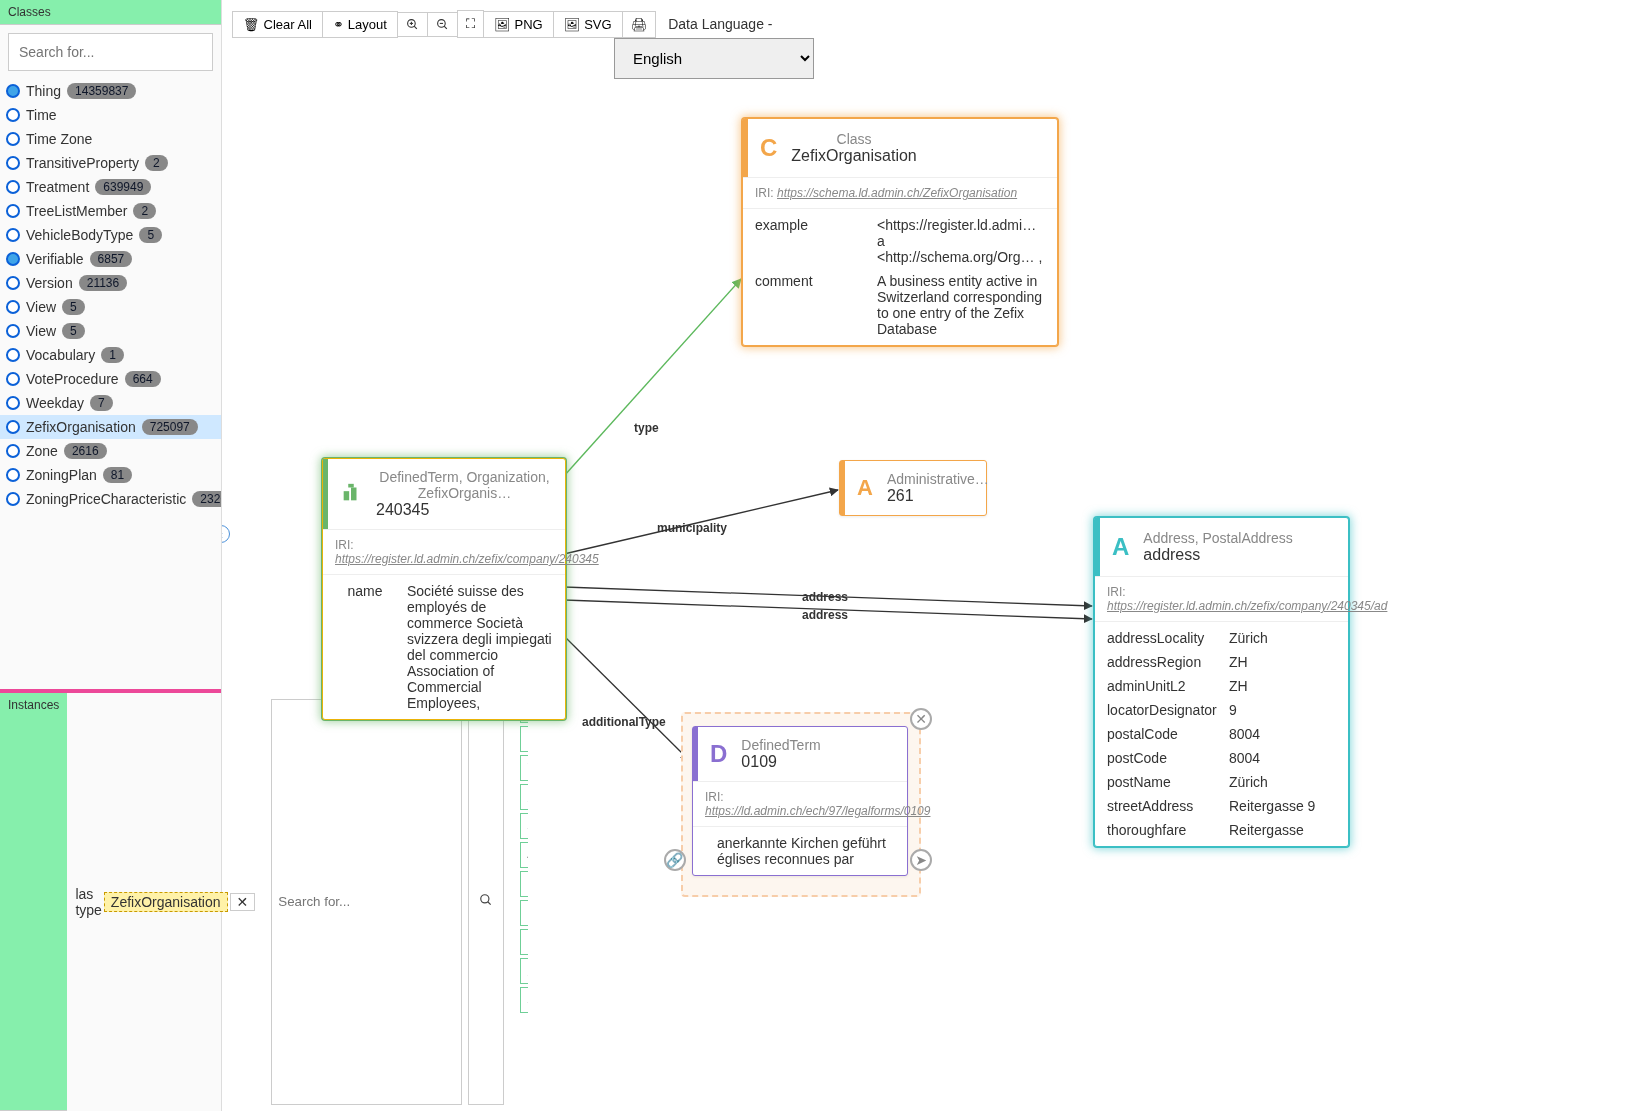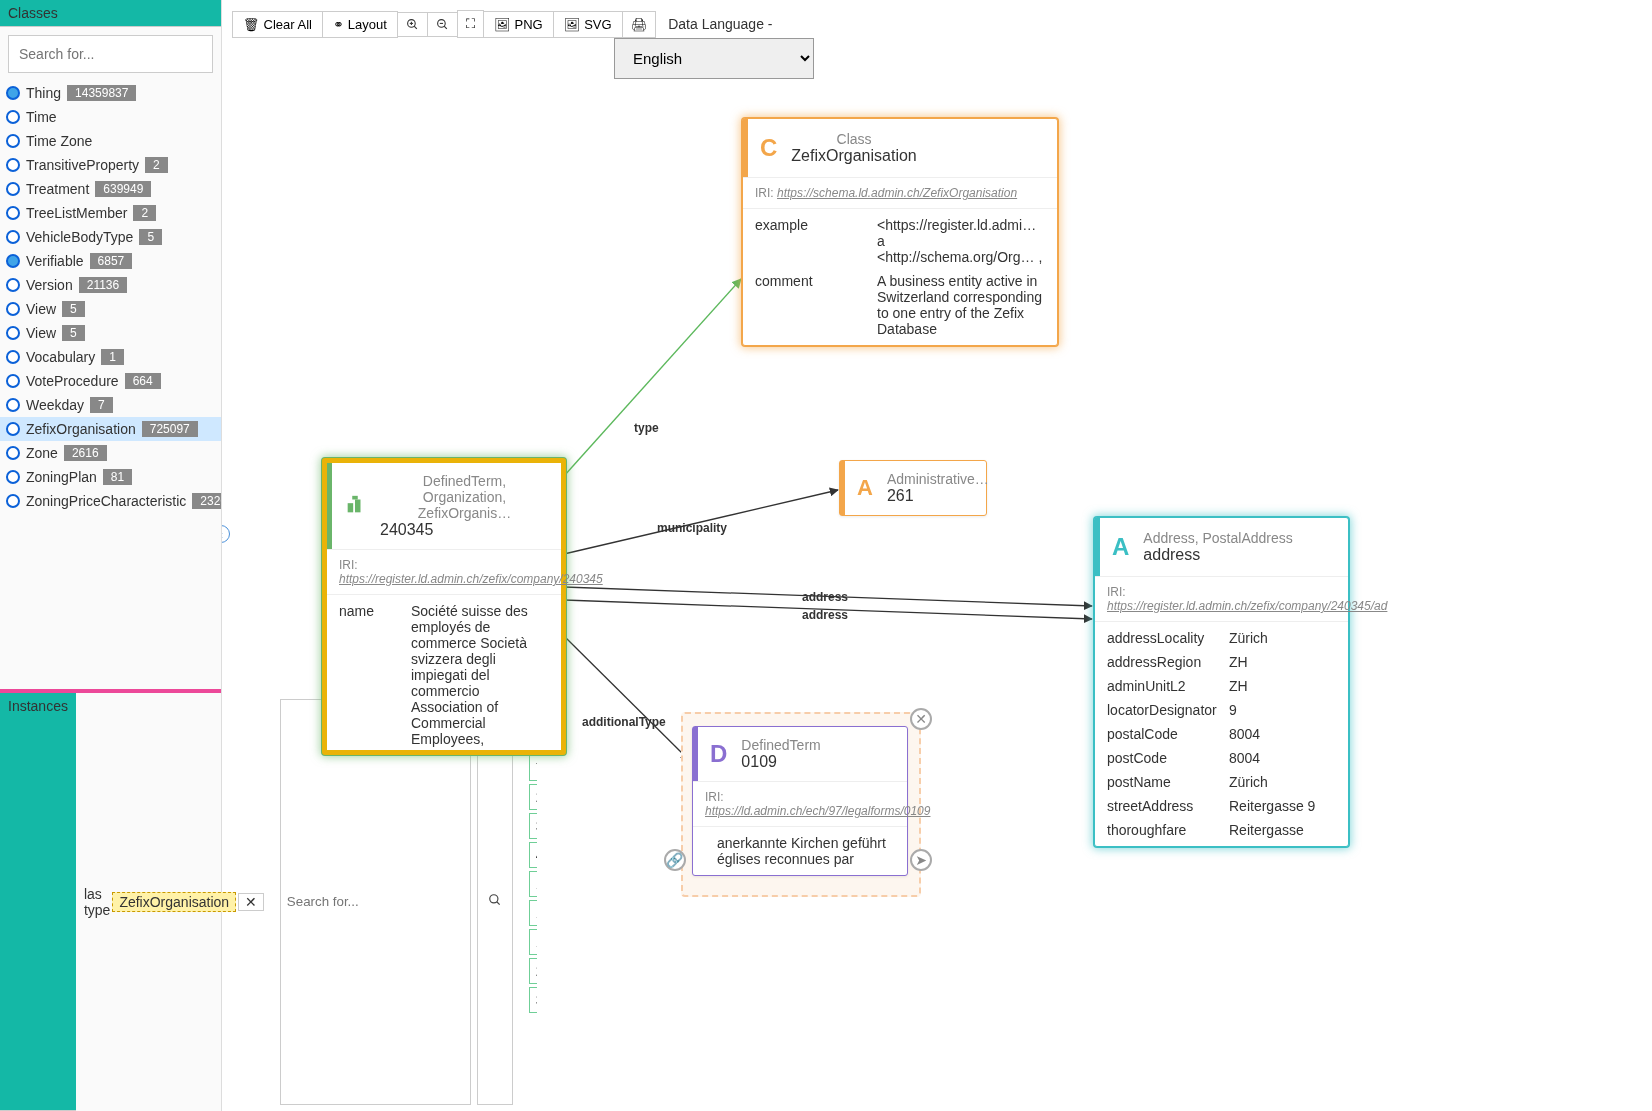--- a/index.html
+++ b/index.html
@@ -1,27 +1,27 @@
 <!DOCTYPE html>
 <html><head>
 <meta charset="utf-8">
 <style>
   html, body { margin:0; padding:0; font-family: Arial, sans-serif; font-size:14px; color:#333; }
   * { box-sizing: border-box; }
 
   .layout { display:flex; height:100vh; }
   .left { width:222px; flex:0 0 222px; display:flex; flex-direction:column; border-right:1px solid #ddd; background:#fafafa; }
-  .section-header { background:#14b8a6; padding:5px 8px; font-size:14px; border-bottom:1px solid #ccc; }
+  .section-header { background:#86efac; padding:5px 8px; font-size:12px; border-bottom:1px solid #ccc; }
   .search-box { margin:8px; padding:10px 10px; border:1px solid #ccc; font-size:14px; width:calc(100% - 16px); }
   .classes-list { flex:1; overflow:auto; position:relative; }
   .class-item { display:flex; align-items:center; gap:6px; padding:4px 6px; font-size:14px; cursor:pointer; }
   .class-item.selected { background:#cfe8ff; }
   .bullet { width:14px; height:14px; border:2px solid #0b61d8; border-radius:50%; background:#fff; flex:0 0 14px; }
   .bullet.filled { background:#3fa4e8; }
-  .count-badge { background:#888; color:#ffffff; border-radius:0; padding:1px 8px; font-size:12px; }
+  .count-badge { background:#888; color:#0f172a; border-radius:8px; padding:1px 8px; font-size:12px; }
 
   .instances { border-top:4px solid #ec4899; display:flex; flex-direction:row; height:38%; }
   .filter-row { padding:6px 8px; font-size:14px; display:flex; align-items:center; gap:2px; }
   .chip { background:#fff2a8; border:1px dashed #c99a00; padding:1px 6px; }
   .del-chip { border:1px solid #ccc; padding:0 6px; margin-left:auto; cursor:pointer; }
   .inst-search { display:flex; gap:6px; padding:6px 8px; }
   .inst-search input { flex:1; border:1px solid #ccc; padding:6px; }
   .inst-search button { border:1px solid #ccc; background:#fff; padding:4px 10px; cursor:pointer; }
   .inst-list { flex:1; overflow:auto; padding:4px 8px; }
   .inst-item { border:1px solid #6fcf97; padding:4px 6px; margin-bottom:3px; font-size:14px; }
@@ -48,21 +48,21 @@
   .node-title { font-size:16px; color:#333; }
   .node-body-wrap { border-top:1px solid #eee; padding:0; }
   .iri-line { font-size:12px; padding:8px 12px; color:#888; border-bottom:1px solid #eee; }
   .iri-line a { color:#888; text-decoration:underline;font-style:italic; }
   .node-body { max-height:180px; overflow-y:auto; padding:4px 0; font-size:14px; }
   .kv { display:flex; padding:4px 12px; gap:12px; }
   .kv .k { flex:0 0 110px; color:#333; }
   .kv .v { flex:1; color:#333; word-break:break-word; }
 
   .glow-orange { box-shadow:0 0 0 1px #f3a64a, 0 0 10px 2px rgba(243,166,74,.6); border:1px solid #f3a64a; }
-  .glow-green  { box-shadow:0 0 0 1px #6ab56a, 0 0 10px 2px rgba(106,181,106,.6); border:5px solid #eab308; }
+  .glow-green  { box-shadow:0 0 0 1px #6ab56a, 0 0 10px 2px rgba(106,181,106,.6); border:1px solid #eab308; }
   .glow-teal   { box-shadow:0 0 0 1px #3bbfc4, 0 0 10px 2px rgba(59,191,196,.6); border:1px solid #3bbfc4; }
 
   .dashed-frame { position:absolute; border:2px dashed #f7cda9; background:#fdf6ef; border-radius:4px; }
   .circle-btn { position:absolute; width:22px; height:22px; border:2px solid #aaa; border-radius:50%; background:#fff; display:flex; align-items:center; justify-content:center; color:#888; font-size:14px; cursor:pointer; }
 </style>
 </head>
 <body>
 
 <div class="layout">
 
@@ -305,21 +305,21 @@
             <div class="node-title">240345</div>
           </div>
         </div>
         <div class="node-body-wrap">
           <div class="iri-line">
             <span>IRI:</span>
             <a>https://register.ld.admin.ch/zefix/company/240345</a>
           </div>
           <div class="node-body" style="max-height:155px;">
             <div class="kv">
-                <div class="k" style="flex:0 0 60px;">name</div>
+                <div class="k" style="flex:0 0 60px;text-align:center;">name</div>
                 <div class="v">Société suisse des employés de commerce Società svizzera degli impiegati del commercio Association of Commercial Employees,</div>
               </div>
           </div>
         </div>
       </div>
 
       <div class="node" style="left:617px; top:460px; width:148px; border-color:#f3a64a;">
         <div class="node-header" style="border-color:#f3a64a; min-height:52px;">
           <div class="node-cap" style="color:#f3a64a; font-size:22px;">A</div>
           <div>

